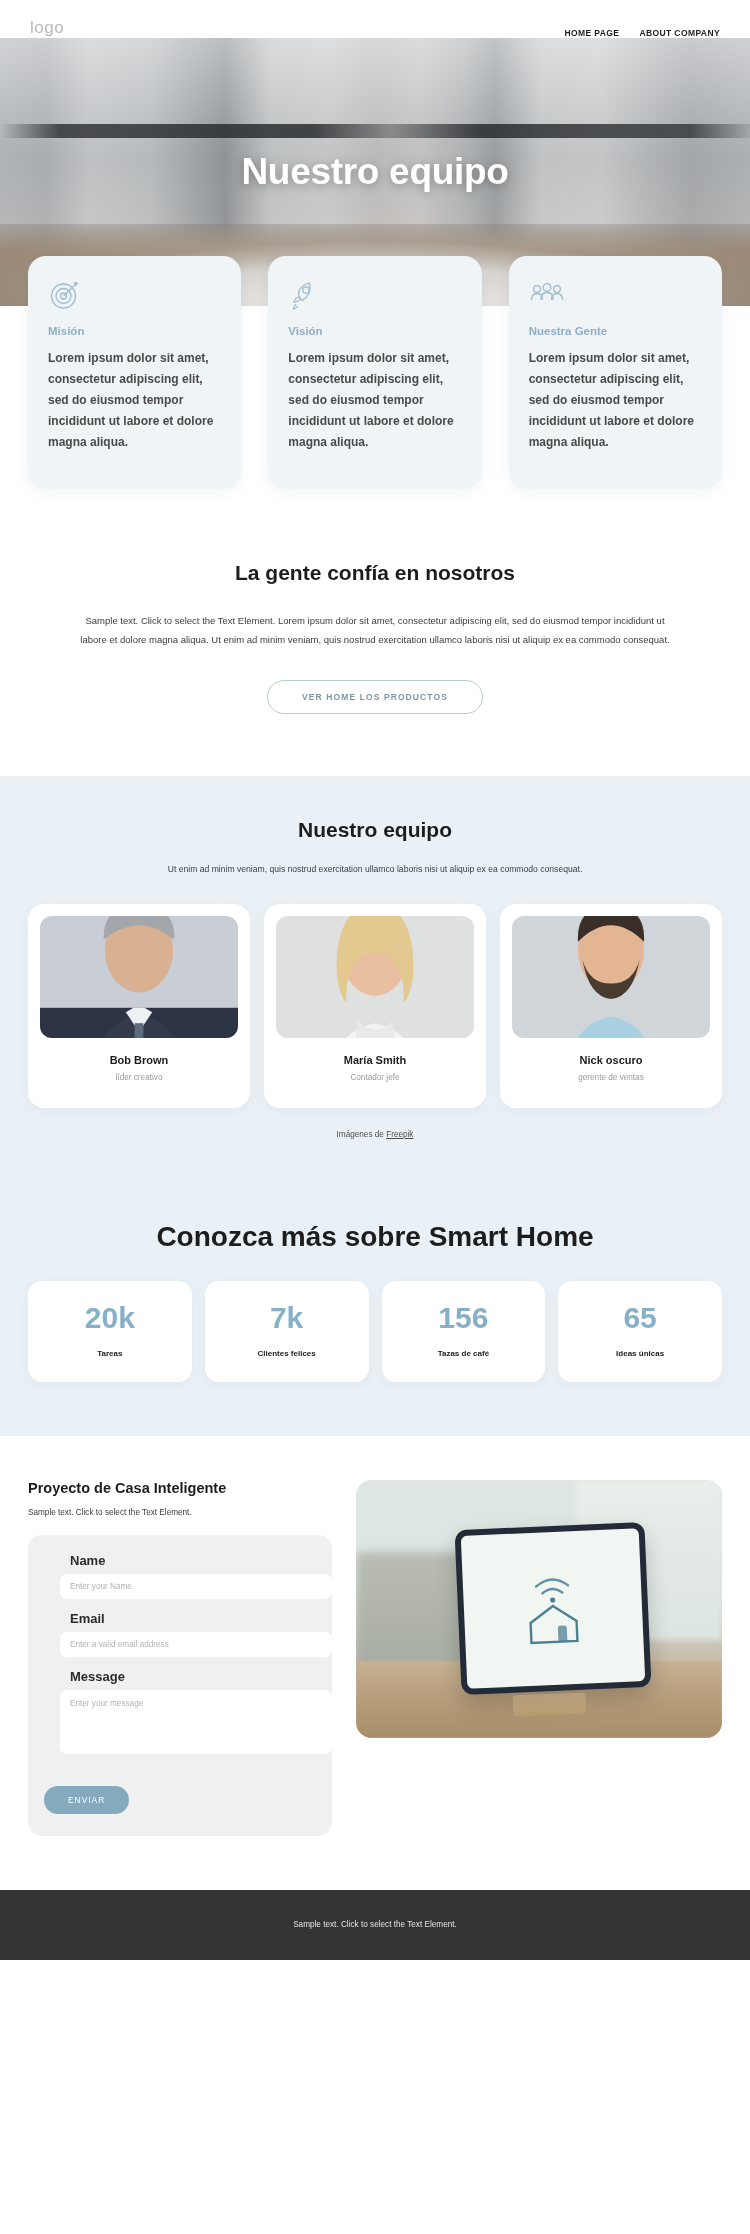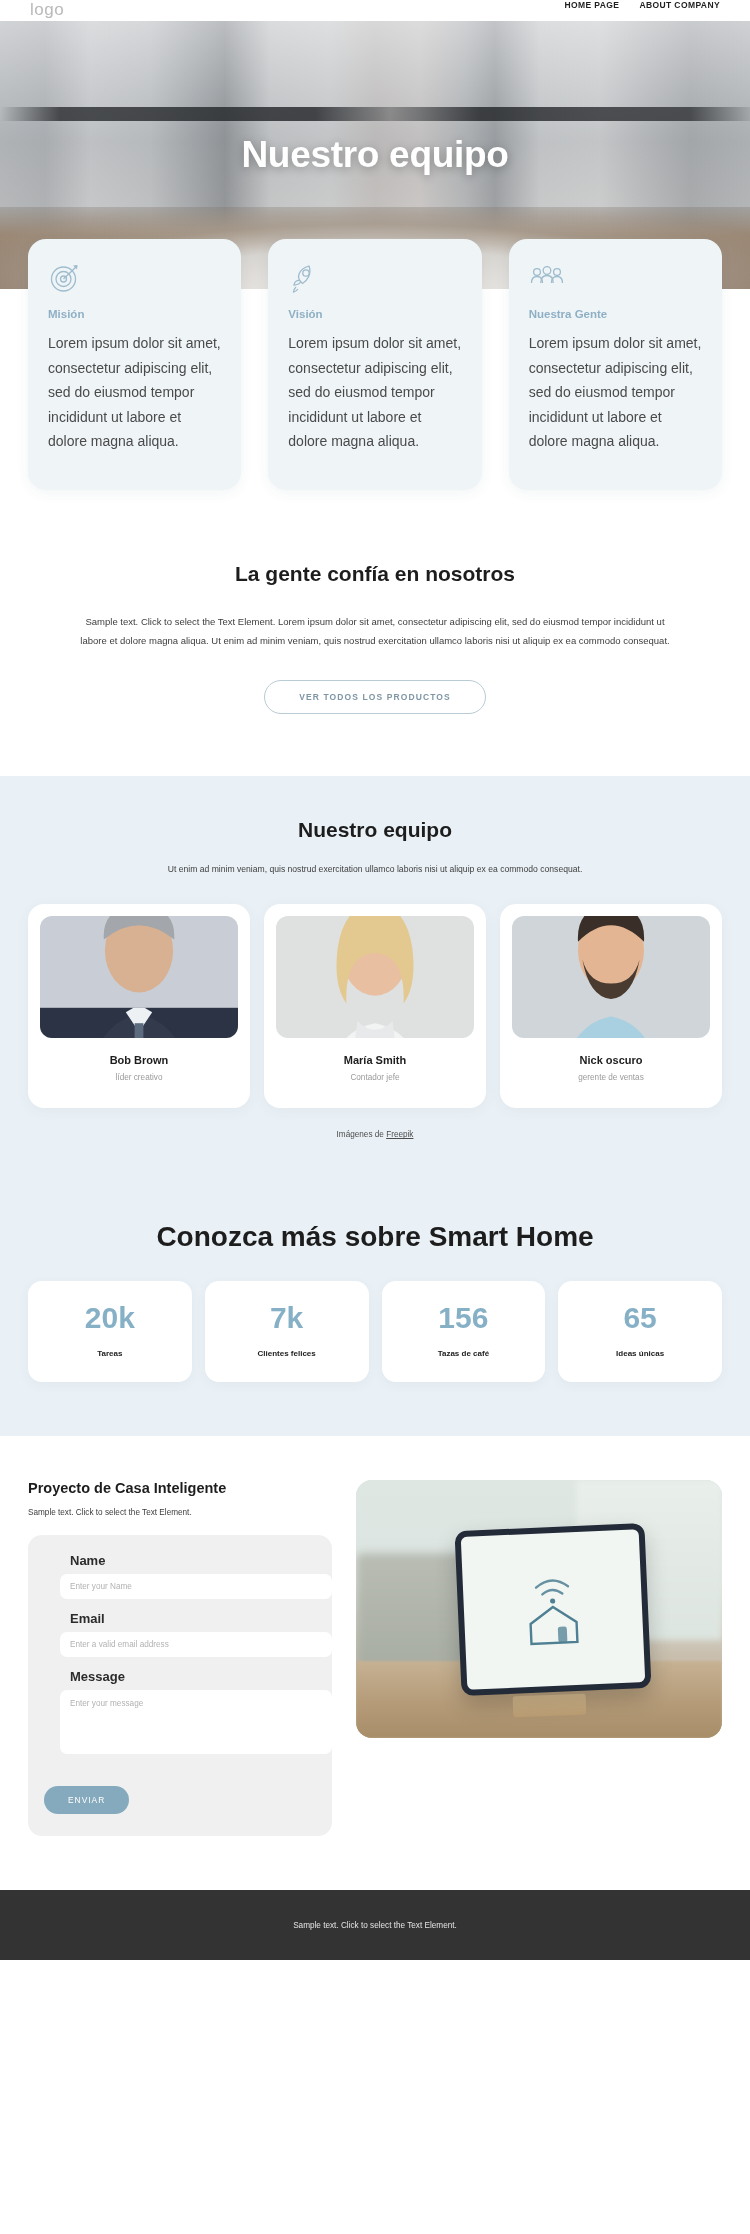--- a/index.html
+++ b/index.html
@@ -6,23 +6,23 @@
   html, body {
     width: 750px;
     background: #ffffff;
     font-family: "Liberation Sans", sans-serif;
     color: #2b2b2b;
   }
   body { width: 750px; overflow-x: hidden; }
 
   
   .site-header {
-    height: 21px;
-    display: flex;
-    align-items: flex-start;
+    height: 38px;
+    display: flex;
+    align-items: flex-end;
     justify-content: space-between;
     padding: 0 30px;
     background: #ffffff;
   }
   .logo {
     font-size: 17px;
     color: #b9b9b9;
     letter-spacing: .5px;
     font-weight: 400;
   }
@@ -111,23 +111,24 @@
   }
   .feature-icon { height: 34px; margin-bottom: 13px; }
   .feature-icon svg { display: block; }
   .feature-title {
     font-size: 11.5px;
     font-weight: bold;
     color: #8fb0c4;
     margin-bottom: 11px;
   }
   .feature-text {
-    font-size: 14px;
+    font-size: 12px;
     line-height: 1.75;
     color: #4a4a4a;
+    font-weight: bold;
   }
 
   
   .trust {
     background: #ffffff;
     padding: 14px 0 62px 0;
     text-align: center;
   }
   .trust-title {
     font-size: 21px;
@@ -441,21 +442,21 @@
     </div>
     <div class="feature-title">Nuestra Gente</div>
     <div class="feature-text">Lorem ipsum dolor sit amet, consectetur adipiscing elit, sed do eiusmod tempor incididunt ut labore et dolore magna aliqua.</div>
   </div>
 
 </section>
 
 <section class="trust">
   <h2 class="trust-title">La gente confía en nosotros</h2>
   <p class="trust-text">Sample text. Click to select the Text Element. Lorem ipsum dolor sit amet, consectetur adipiscing elit, sed do eiusmod tempor incididunt ut labore et dolore magna aliqua. Ut enim ad minim veniam, quis nostrud exercitation ullamco laboris nisi ut aliquip ex ea commodo consequat.</p>
-  <button class="pill-btn">VER TODOS LOS PRODUCTOS</button>
+  <button class="pill-btn">VER HOME LOS PRODUCTOS</button>
 </section>
 
 <section class="team">
   <h2 class="team-title">Nuestro equipo</h2>
   <p class="team-sub">Ut enim ad minim veniam, quis nostrud exercitation ullamco laboris nisi ut aliquip ex ea commodo consequat.</p>
 
   <div class="team-grid">
 
     <div class="member-card">
       <div class="member-photo">

